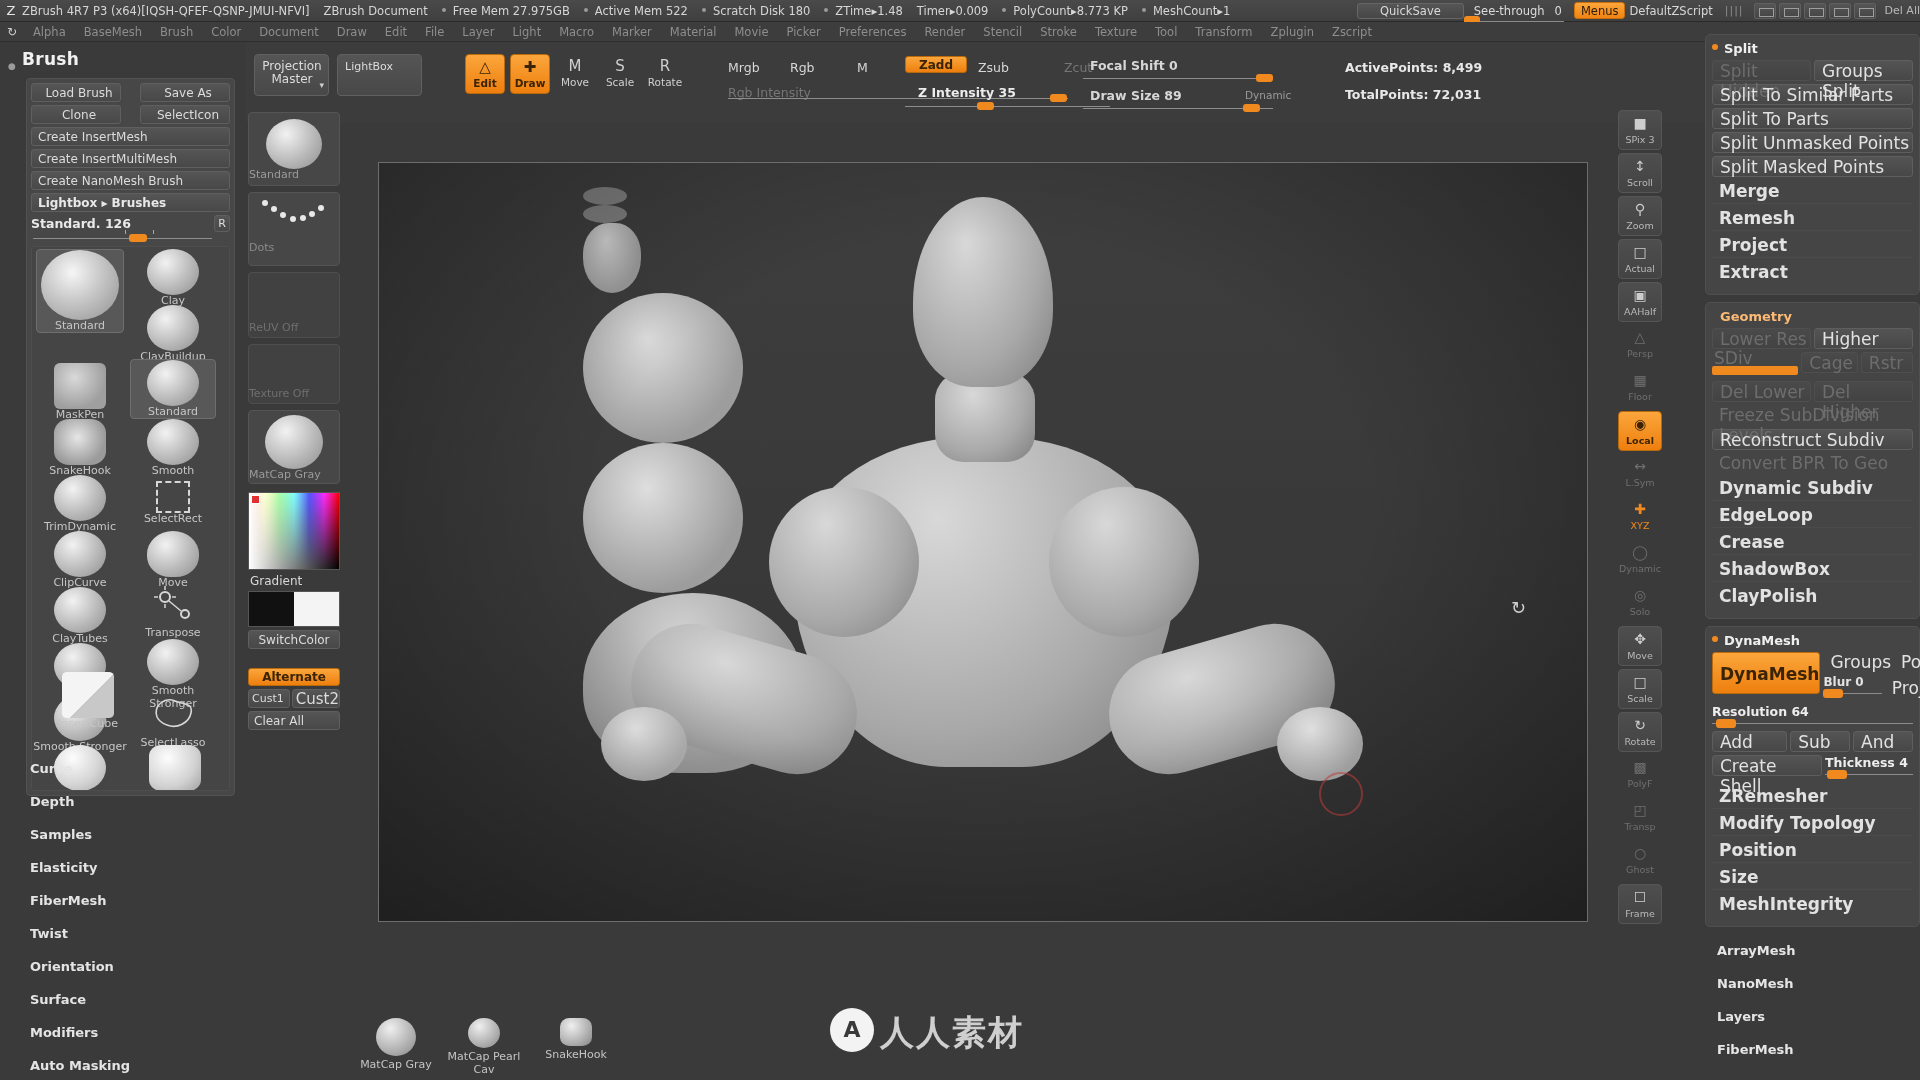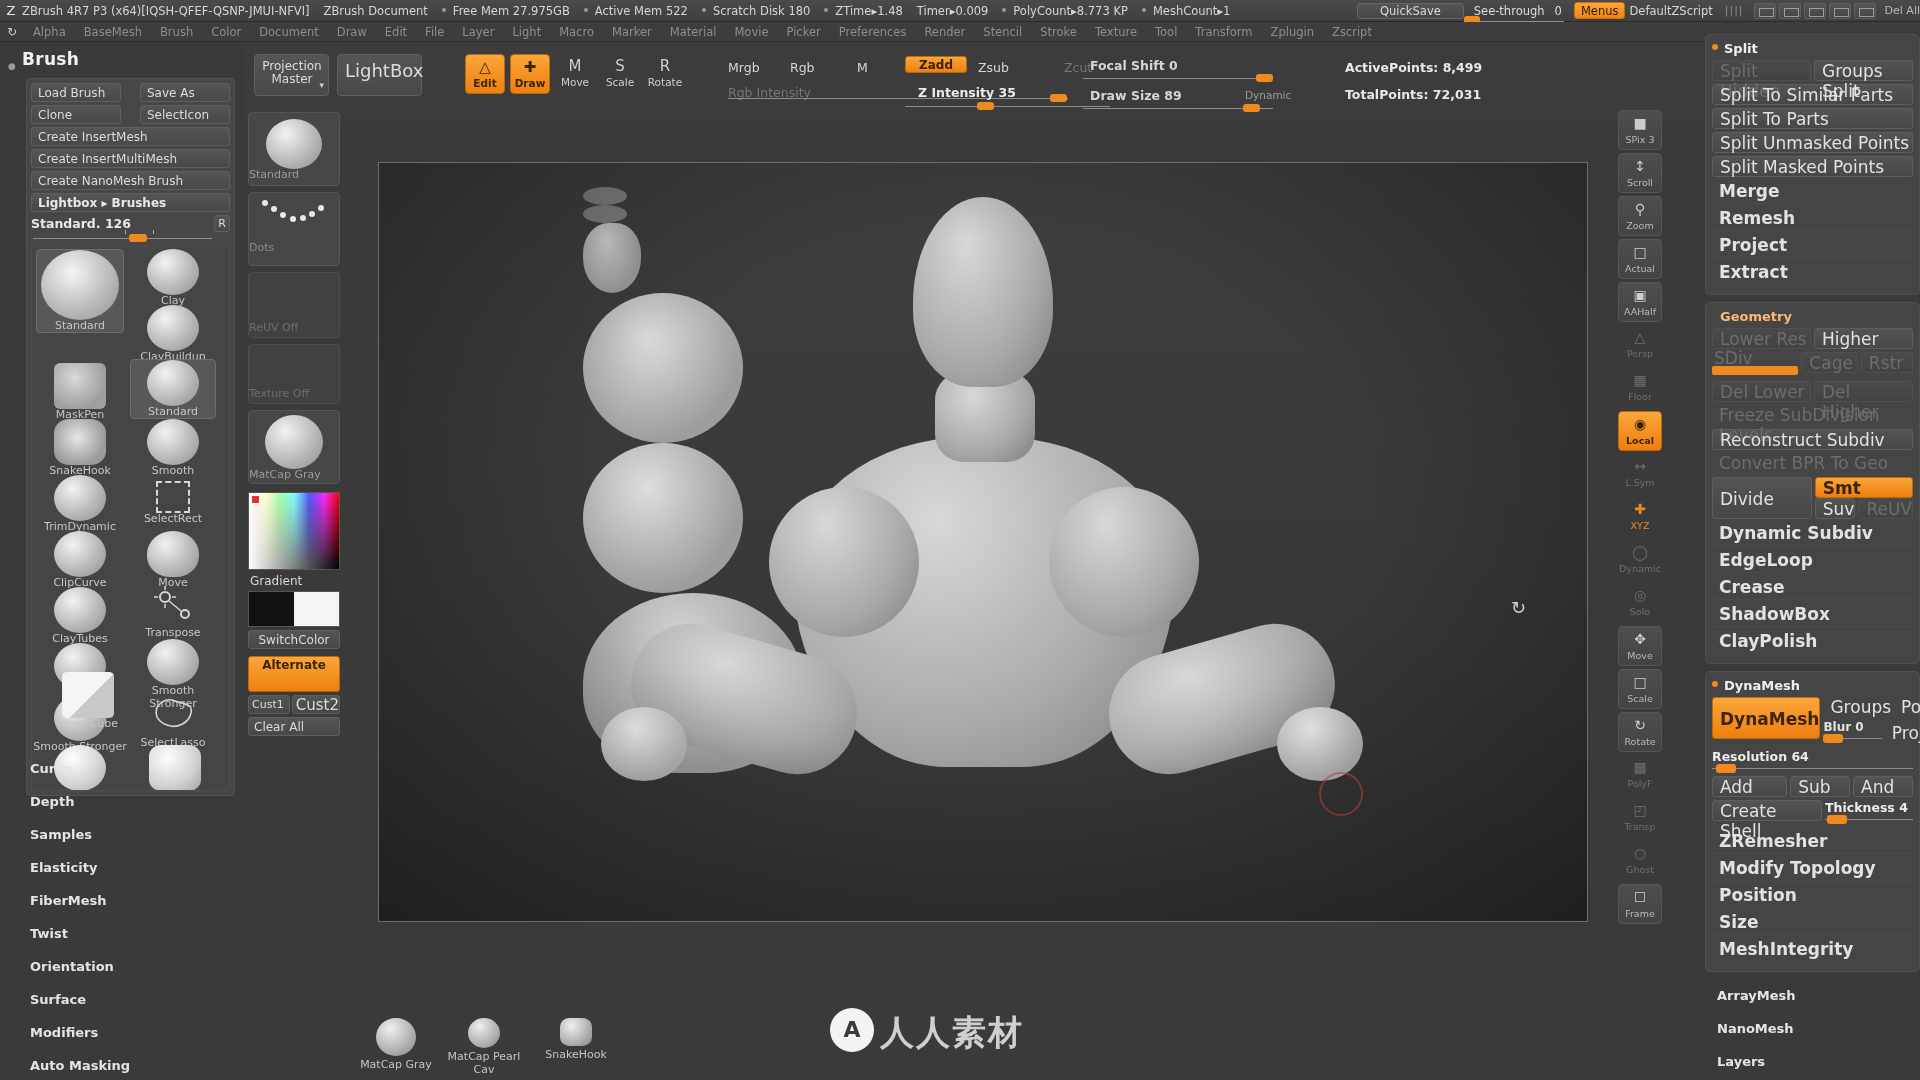--- a/index.html
+++ b/index.html
@@ -36,21 +36,21 @@
     background:#3d3d3d; border-bottom:1px solid #2e2e2e; display:flex; align-items:center;
     font-size:11.5px; color:#8e8e8e; }
   .menurow .refresh{ width:24px; text-align:center; color:#cfcfcf; font-size:12px; }
   .menurow .mi{ padding:0 9px; }
 
   
   .leftpanel{ position:absolute; left:0; top:42px; width:245px; height:1038px; background:#3a3a3a; }
   .panel-title{ font-size:17px; color:#f1f1f1; padding:7px 0 7px 22px; font-weight:bold; letter-spacing:.3px;}
   .pt-dot{ position:absolute; left:8px; top:19px; color:#9b9b9b; font-size:9px;}
   .brushbox{ margin:2px 10px 0 26px; background:#474747; border:1px solid #525252; border-radius:4px; padding:4px; }
-  .row2{ display:flex; gap:19px; margin-bottom:3px; }
+  .row2{ display:flex; gap:19px; margin-bottom:3px;text-align:center; }
   .btn{ flex:1; height:19px; line-height:18px; font-size:12px; color:#dcdcdc; padding-left:6px;
     background:linear-gradient(#555,#484848); border:1px solid #5f5f5f; border-radius:3px; }
   .btn.wide{ width:100%; display:block; margin-bottom:3px; }
   .lbrow{ font-weight:bold; color:#e8e8e8; }
   .stdrow{ display:flex; align-items:center; margin:3px 0 2px 0; }
   .stdrow .lbl{ font-size:12.5px; font-weight:bold; color:#e9e9e9; flex:1;}
   .rbtn{ width:16px; height:17px; line-height:16px; text-align:center; font-size:11px; color:#ddd;
     background:linear-gradient(#555,#484848); border:1px solid #5f5f5f; border-radius:3px; }
   .ssl{ position:relative; height:8px; margin:0 18px 4px 2px; }
   .ssl .trk{ position:absolute; left:0; top:4px; width:100%; height:1px; background:#8d8d8d; }
@@ -68,21 +68,21 @@
 
   .sectlist{ margin-top:10px; }
   .sect{ font-size:13px; font-weight:bold; color:#e4e4e4; padding:9px 0 9px 30px; }
 
   
   .toolstrip{ position:absolute; left:245px; top:42px; width:1460px; height:80px; background:#3c3c3c; }
   .projbtn{ position:absolute; left:9px; top:12px; width:75px; height:42px; font-size:12px; color:#dcdcdc;
     background:linear-gradient(#555,#484848); border:1px solid #606060; border-radius:4px;
     padding:5px 4px 0 5px; line-height:13px;text-align:center;}
   .projbtn .ar{ position:absolute; right:4px; bottom:3px; font-size:9px; color:#cfcfcf;}
-  .lbbtn{ position:absolute; left:92px; top:12px; width:85px; height:42px; font-size:18px; color:#dcdcdc;
+  .lbbtn{ position:absolute; left:92px; top:12px; width:85px; height:42px; font-size:11px; color:#dcdcdc;
     background:linear-gradient(#555,#484848); border:1px solid #606060; border-radius:4px;
     padding:5px 0 0 7px; }
   .tbtn{ position:absolute; width:40px; height:40px; border-radius:4px; text-align:center;
     font-size:10.5px; color:#cfcfcf; padding-top:22px; }
   .tbtn.on{ background:linear-gradient(#fba63c,#ee7f0e); border:1px solid #b96a0a; color:#3a2405; font-weight:bold;}
   .tbtn .gl{ position:absolute; left:0; right:0; top:3px; font-size:15px; color:#cfcfcf; }
   .tbtn.on .gl{ color:#3a2405; }
   .modelbl{ position:absolute; font-size:12.5px; color:#d7d7d7; }
   .modebox{ position:absolute; height:17px; line-height:16px; font-size:12px; text-align:center;
     background:linear-gradient(#fba63c,#ee7f0e); border:1px solid #b96a0a; color:#3a2405;
@@ -497,21 +497,21 @@
             linear-gradient(to bottom, rgba(0,0,0,0), #000),
             linear-gradient(to right,#ff0000,#ffff00,#00ff00,#00ffff,#0000ff,#ff00ff,#ff0000);"></div>
       <div style="position:absolute;left:2px;top:2px;width:9px;height:9px;background:#e03030;border:1px solid #fff"></div>
     </div>
     <div style="font-size:12px;color:#d8d8d8;margin:4px 0 3px 2px">Gradient</div>
     <div style="display:flex;width:92px;height:36px;border:1px solid #555">
       <div style="flex:1;background:#111"></div>
       <div style="flex:1;background:#f4f4f4"></div>
     </div>
     <div class="btn" style="width:92px;margin-top:3px;text-align:center;padding-left:0">SwitchColor</div>
-    <div class="modebox" style="position:relative;width:92px;margin-top:7px;height:36px;line-height:17px">Alternate</div>
+    <div class="modebox" style="position:relative;width:92px;margin-top:19px;height:18px;line-height:17px">Alternate</div>
     <div style="display:flex;gap:2px;margin-top:3px;width:92px">
       <div class="btn" style="padding-left:3px;font-size:11px">Cust1</div>
       <div class="btn" style="padding-left:3px;font-size:15px">Cust2</div>
     </div>
     <div class="btn" style="width:92px;margin-top:3px;padding-left:5px">Clear All</div>
   </div>
 
   <div class="canvaswrap">
     <div class="canvas">
       <div class="doc-inner">
@@ -656,30 +656,20 @@
         <div class="rb off" style="flex:.55">Cage</div>
         <div class="rb off" style="flex:.5">Rstr</div>
       </div>
       <div class="rrow">
         <div class="rb off" style="flex:1">Del Lower</div>
         <div class="rb off" style="flex:1">Del Higher</div>
       </div>
       <div class="rb off" style="background:none;border:none">Freeze SubDivision Levels</div>
       <div class="rb">Reconstruct Subdiv</div>
       <div class="rb off" style="background:none;border:none">Convert BPR To Geo</div>
-      <div class="rrow" style="align-items:stretch">
-        <div class="rb" style="flex:1; height:42px; line-height:42px">Divide</div>
-        <div style="flex:1">
-          <div class="rb hot">Smt</div>
-          <div class="rrow" style="margin-bottom:0">
-            <div class="rb" style="flex:1">Suv</div>
-            <div class="rb off" style="flex:1">ReUV</div>
-          </div>
-        </div>
-      </div>
       <div class="rb flat">Dynamic Subdiv</div>
       <div class="rb flat">EdgeLoop</div>
       <div class="rb flat">Crease</div>
       <div class="rb flat">ShadowBox</div>
       <div class="rb flat" style="border-bottom:none">ClayPolish</div>
     </div>
 
     <div class="grp">
       <div class="grphead">
         <span class="d"></span>

